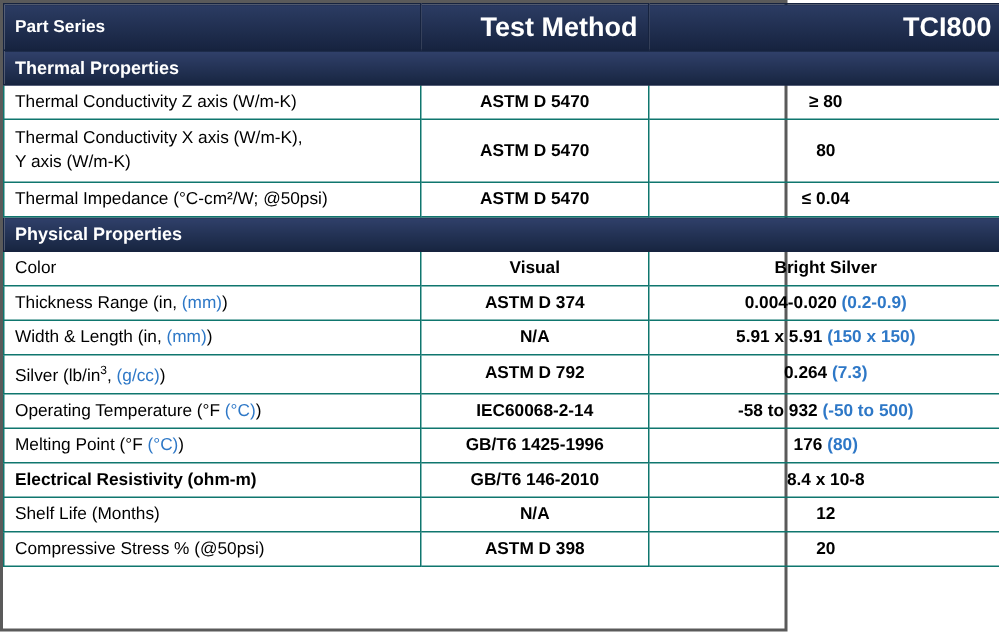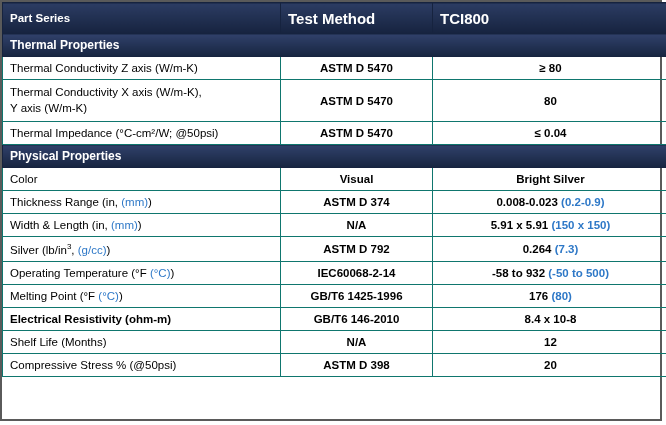--- a/index.html
+++ b/index.html
@@ -38,22 +38,22 @@
     font-weight: bold;
     border: 1px solid #16233f;
     height: 22px;
     padding-top: 4px;
     padding-bottom: 4px;
   }
   tr.header-row td.hdr-left {
     text-align: left;
   }
   tr.header-row td.hdr-center {
-    text-align: left;
-    font-size: 15px;
+    text-align: right;
+    font-size: 18px;
   }
 
   
   tr.section-row td {
     background: #1b2a4a;
     background: linear-gradient(180deg, #30406a 0%, #172540 100%);
     color: #ffffff;
     font-weight: bold;
     text-align: left;
     border: 1px solid #16233f;
@@ -78,21 +78,21 @@
   }
   .two-line {
     line-height: 1.35;
   }
   sup {
     font-size: 8px;
     vertical-align: super;
   }
   .outer-frame {
     border: 2px solid #5a5a5a;
-    width: 662px;
+    width: 525px;
     height: 421px;
     box-sizing: border-box;
   }
 </style>
 </head>
 <body>
 
 <div class="outer-frame">
 <table class="spec-table">
   <colgroup>
@@ -139,21 +139,21 @@
 
     <tr class="data-row">
       <td class="label">Color</td>
       <td class="val">Visual</td>
       <td class="val">Bright Silver</td>
     </tr>
 
     <tr class="data-row">
       <td class="label"><span>Thickness Range (in, </span><span class="blue">(mm)</span><span>)</span></td>
       <td class="val">ASTM D 374</td>
-      <td class="val"><span>0.008-0.023 </span><span class="blue">(0.2-0.9)</span></td>
+      <td class="val"><span>0.004-0.020 </span><span class="blue">(0.2-0.9)</span></td>
     </tr>
 
     <tr class="data-row">
       <td class="label"><span>Width &amp; Length (in, </span><span class="blue">(mm)</span><span>)</span></td>
       <td class="val">N/A</td>
       <td class="val"><span>5.91 x 5.91 </span><span class="blue">(150 x 150)</span></td>
     </tr>
 
     <tr class="data-row">
       <td class="label"><span>Silver (lb/in</span><sup>3</sup><span>, </span><span class="blue">(g/cc)</span><span>)</span></td>

